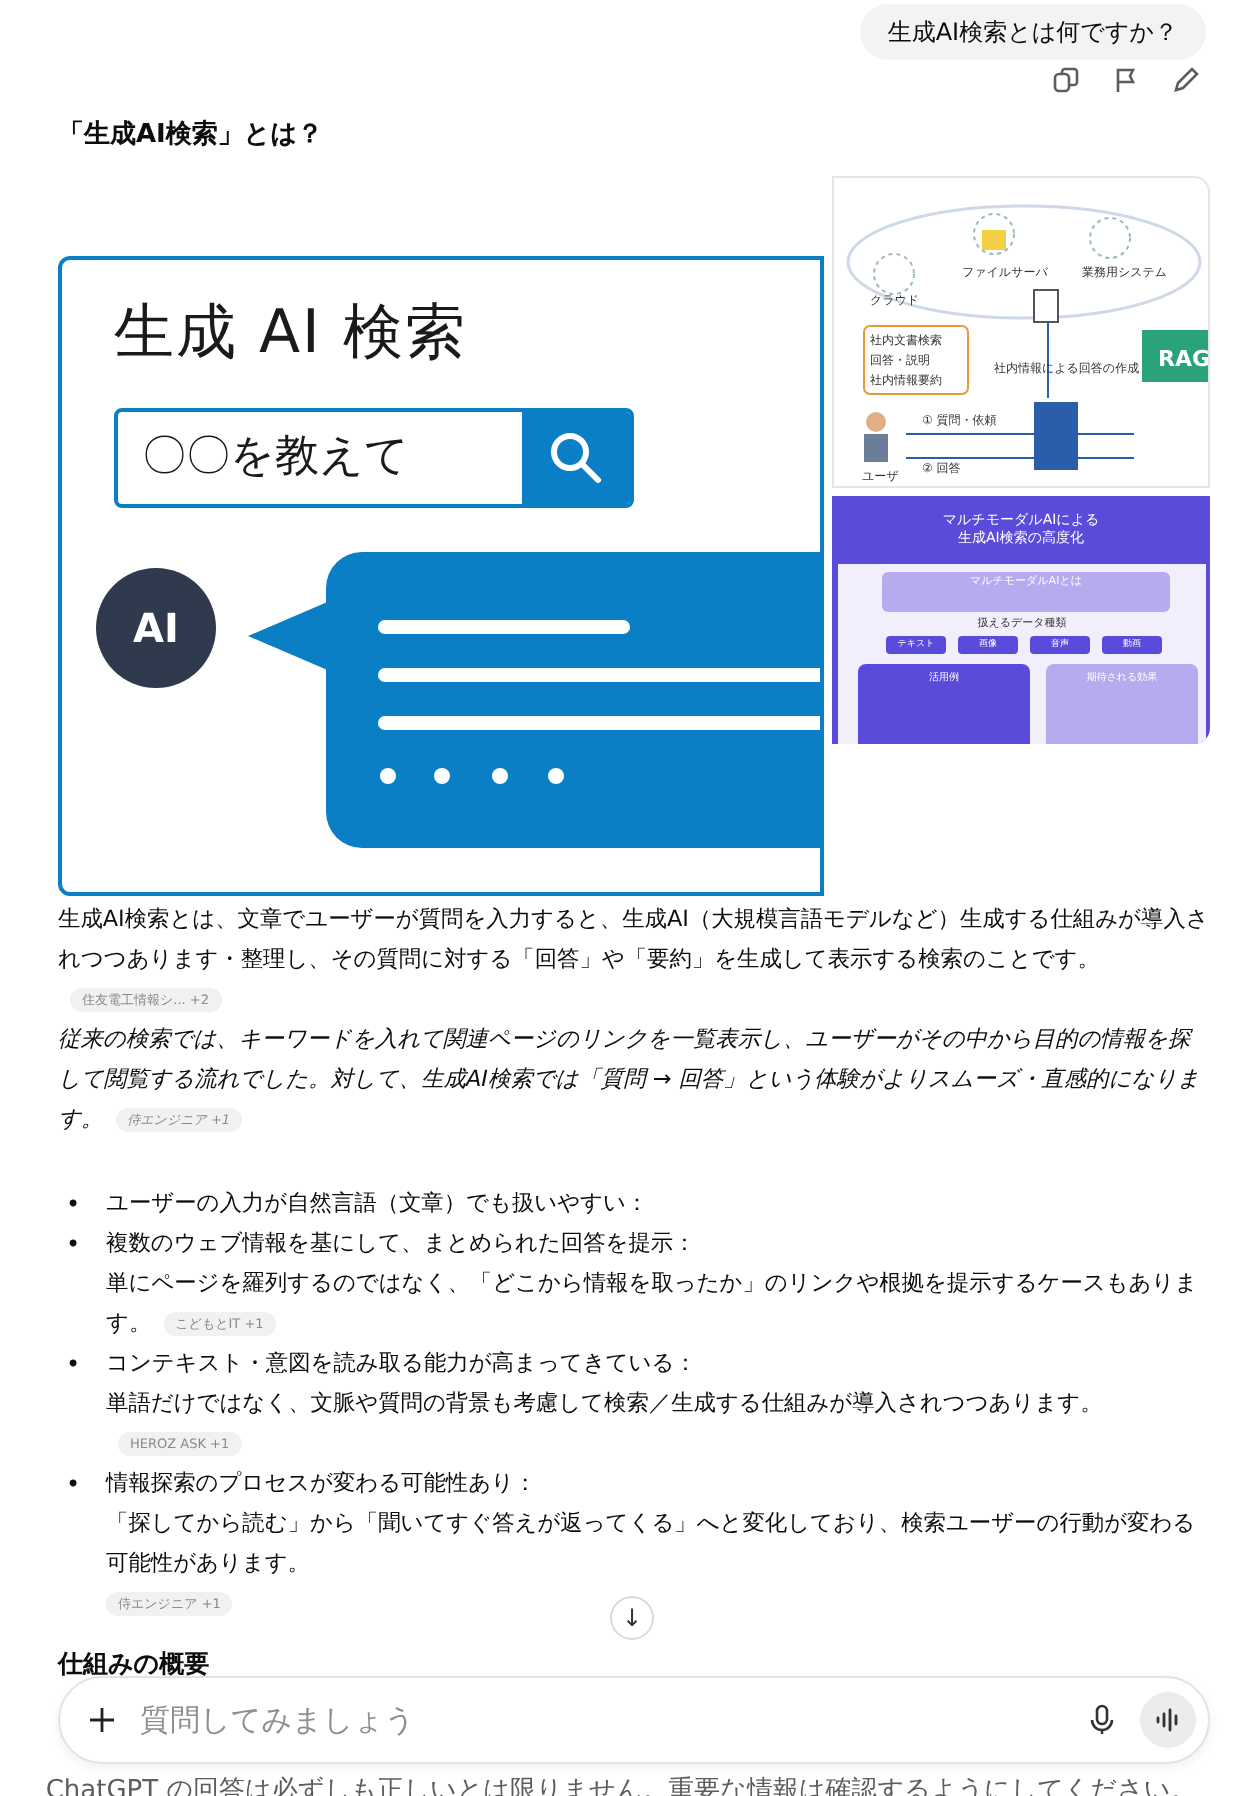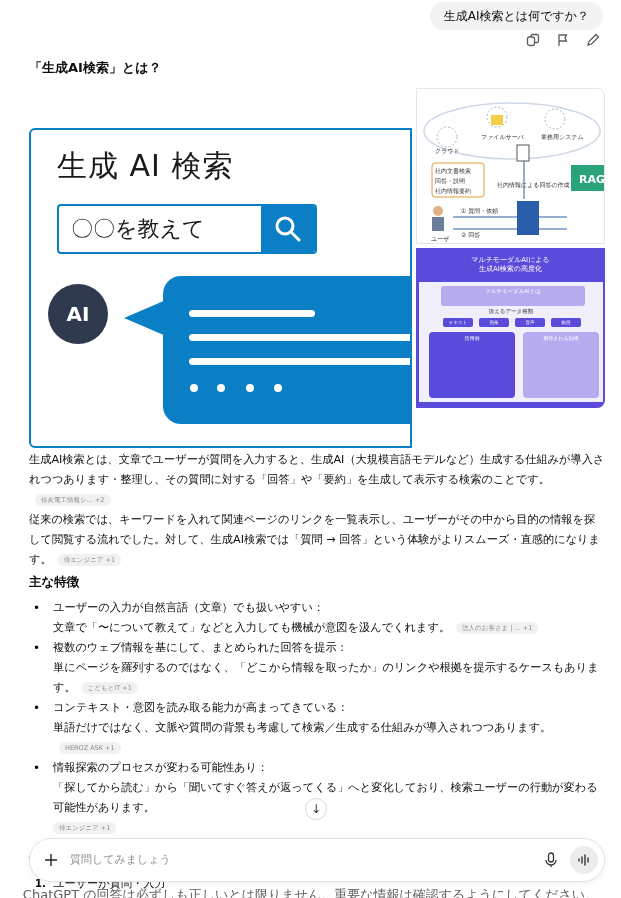--- a/index.html
+++ b/index.html
@@ -43,21 +43,21 @@
     border-top: 18px solid transparent; border-bottom: 18px solid transparent; border-right: 42px solid #0a7fc6;
   }
   .img-main .line { position: absolute; height: 7px; background: #fff; border-radius: 4px; }
   .img-main .dot { position: absolute; width: 8px; height: 8px; background: #fff; border-radius: 50%; }
 
   .img-side { flex: 1; display: flex; flex-direction: column; gap: 4px; }
   .img-side .diag {
     height: 156px; border: 1px solid #e5e5e5; border-radius: 0 8px 0 0; position: relative; overflow: hidden; background: #fff;
   }
   .img-side .multi {
-    height: 160px; background: #5b4bdb; border-radius: 0 0 8px 0; position: relative; overflow: hidden;
+    height: 124px; background: #5b4bdb; border-radius: 0 0 8px 0; position: relative; overflow: hidden;
   }
   .tiny { font-size: 6px; line-height: 8px; color: #333; position: absolute; white-space: nowrap; }
 
   h3.section { font-size: 12.5px; font-weight: bold; line-height: 20px; margin: 0 0 6px 0; }
   p.body, li { font-size: 11.2px; line-height: 20px; color: #0d0d0d; }
   .chip {
     display: inline-block; background: #f1f1f1; color: #8a8a8a; border-radius: 8px;
     font-size: 6.5px; line-height: 12px; padding: 0 6px; margin-left: 6px; vertical-align: middle;
   }
   ul.features { list-style: none; margin-bottom: 10px; }
@@ -73,21 +73,21 @@
     font-size: 12px; color: #333;
   }
 
   .composer {
     position: absolute; left: 29px; top: 838px; width: 576px; height: 44px;
     border: 1px solid #e3e3e3; border-radius: 22px; background: #fff;
     box-shadow: 0 2px 6px rgba(0,0,0,0.06);
     display: flex; align-items: center; padding: 0 6px 0 8px;
   }
   .composer .plus { width: 26px; height: 26px; border-radius: 50%; display: flex; align-items: center; justify-content: center; font-size: 18px; color: #222; }
-  .composer input { flex: 1; border: none; outline: none; font-size: 11px; color: #0d0d0d; margin-left: 6px; font-family: Liberation Mono, monospace; background: transparent; }
+  .composer input { flex: 1; border: none; outline: none; font-size: 15px; color: #0d0d0d; margin-left: 6px; font-family: Liberation Sans, sans-serif; background: transparent; }
   .composer input::placeholder { color: #8f8f8f; }
   .composer .mic { width: 26px; height: 26px; border-radius: 50%; display: flex; align-items: center; justify-content: center; margin-right: 6px; }
   .composer .voice { width: 28px; height: 28px; border-radius: 50%; background: #ececec; display: flex; align-items: center; justify-content: center; }
   .disclaimer { position: absolute; left: 0; width: 621px; top: 886px; text-align: center; font-size: 13px; color: #5d5d5d; }
 </style>
 </head>
 <body>
 
 <div class="user-bubble">生成AI検索とは何ですか？</div>
 <div class="user-actions">
@@ -184,29 +184,27 @@
           <div style="position:absolute;left:104px;top:50px;width:76px;height:66px;background:#b6abef;border-radius:4px;color:#fff;font-size:5px;text-align:center;padding-top:3px;">期待される効果</div>
         </div>
       </div>
     </div>
   </div>
 
   <h3 class="section">基本的な定義</h3>
   <p class="body">
     <span>生成AI検索とは、文章でユーザーが質問を入力すると、生成AI（大規模言語モデルなど）生成する仕組みが導入されつつあります・整理し、その質問に対する「回答」や「要約」を生成して表示する検索のことです。</span><span class="chip">住友電工情報シ... +2</span>
   </p>
-  <p class="body" style="margin-bottom:2px;">
+  <p class="body" style="margin-bottom:22px;font-style:italic;">
     <span>従来の検索では、キーワードを入れて関連ページのリンクを一覧表示し、ユーザーがその中から目的の情報を探して閲覧する流れでした。対して、生成AI検索では「質問 → 回答」という体験がよりスムーズ・直感的になります。</span><span class="chip">侍エンジニア +1</span>
   </p>
 
-  <h3 class="section">主な特徴</h3>
   <ul class="features">
     <li>
       <div>ユーザーの入力が自然言語（文章）でも扱いやすい：</div>
-      <div><span>文章で「〜について教えて」などと入力しても機械が意図を汲んでくれます。</span><span class="chip">法人のお客さま | ... +1</span></div>
     </li>
     <li>
       <div>複数のウェブ情報を基にして、まとめられた回答を提示：</div>
       <div><span>単にページを羅列するのではなく、「どこから情報を取ったか」のリンクや根拠を提示するケースもあります。</span><span class="chip">こどもとIT +1</span></div>
     </li>
     <li>
       <div>コンテキスト・意図を読み取る能力が高まってきている：</div>
       <div><span>単語だけではなく、文脈や質問の背景も考慮して検索／生成する仕組みが導入されつつあります。</span><span class="chip">HEROZ ASK +1</span></div>
     </li>
     <li>

